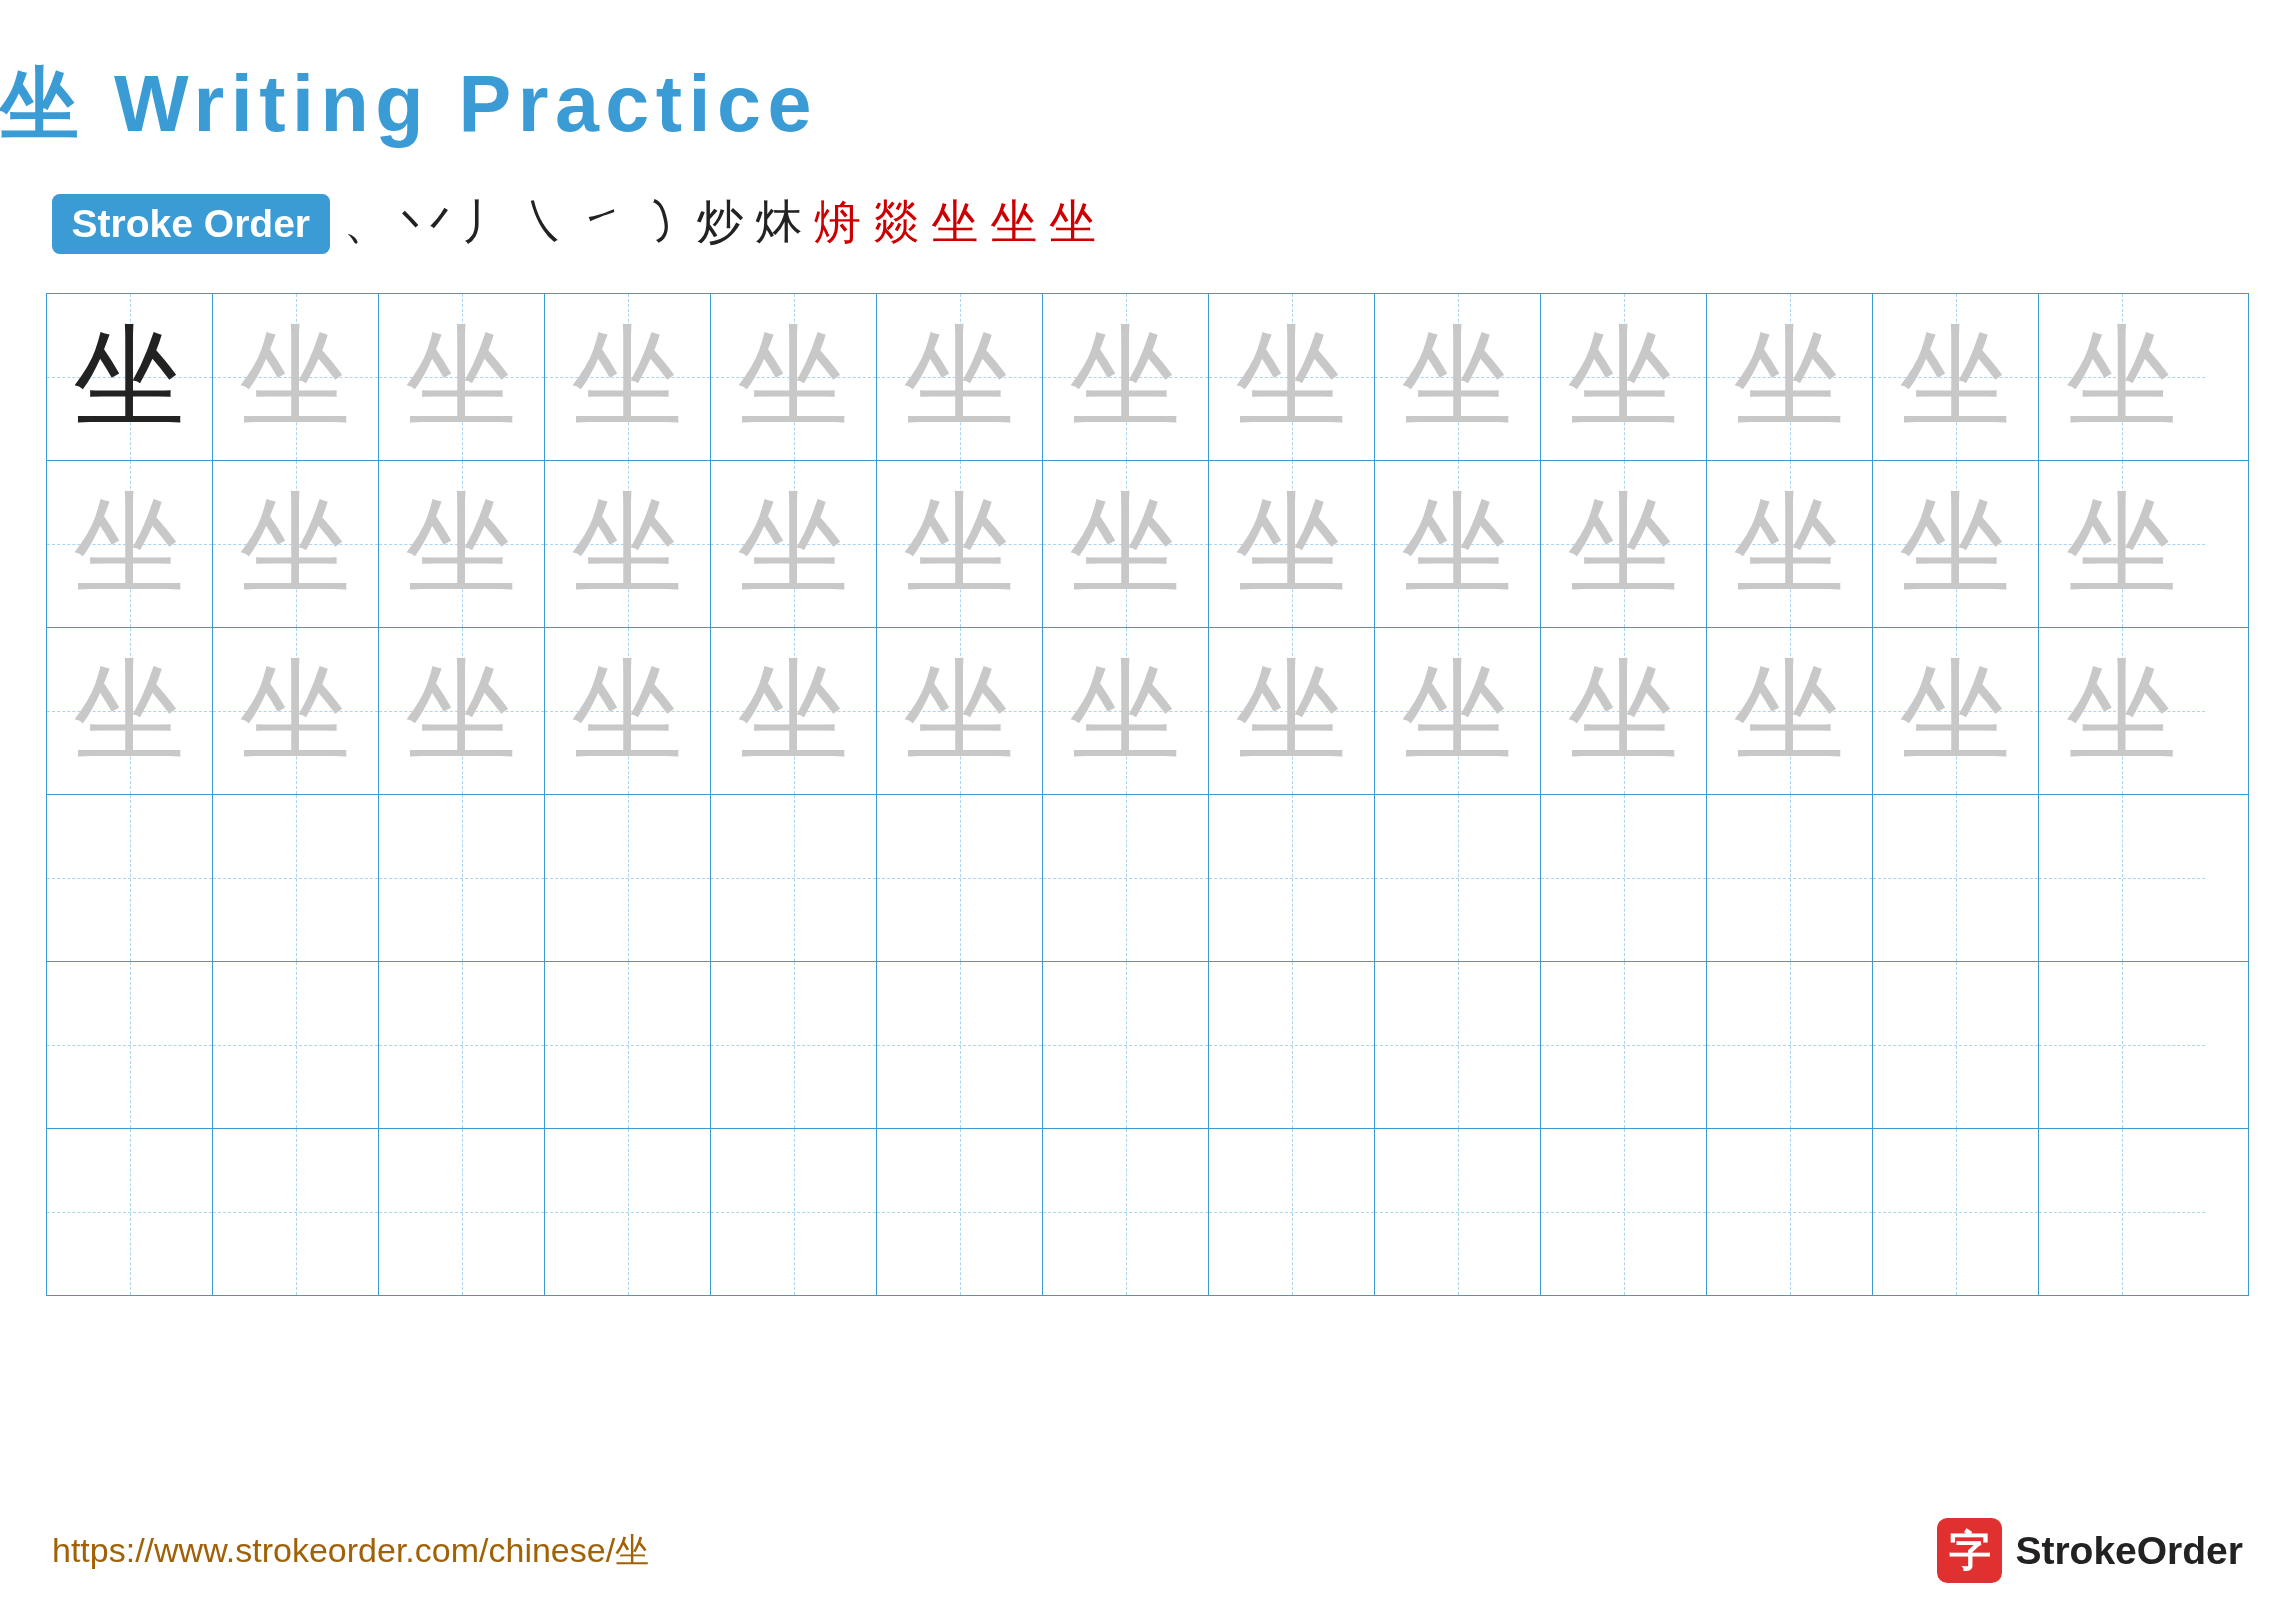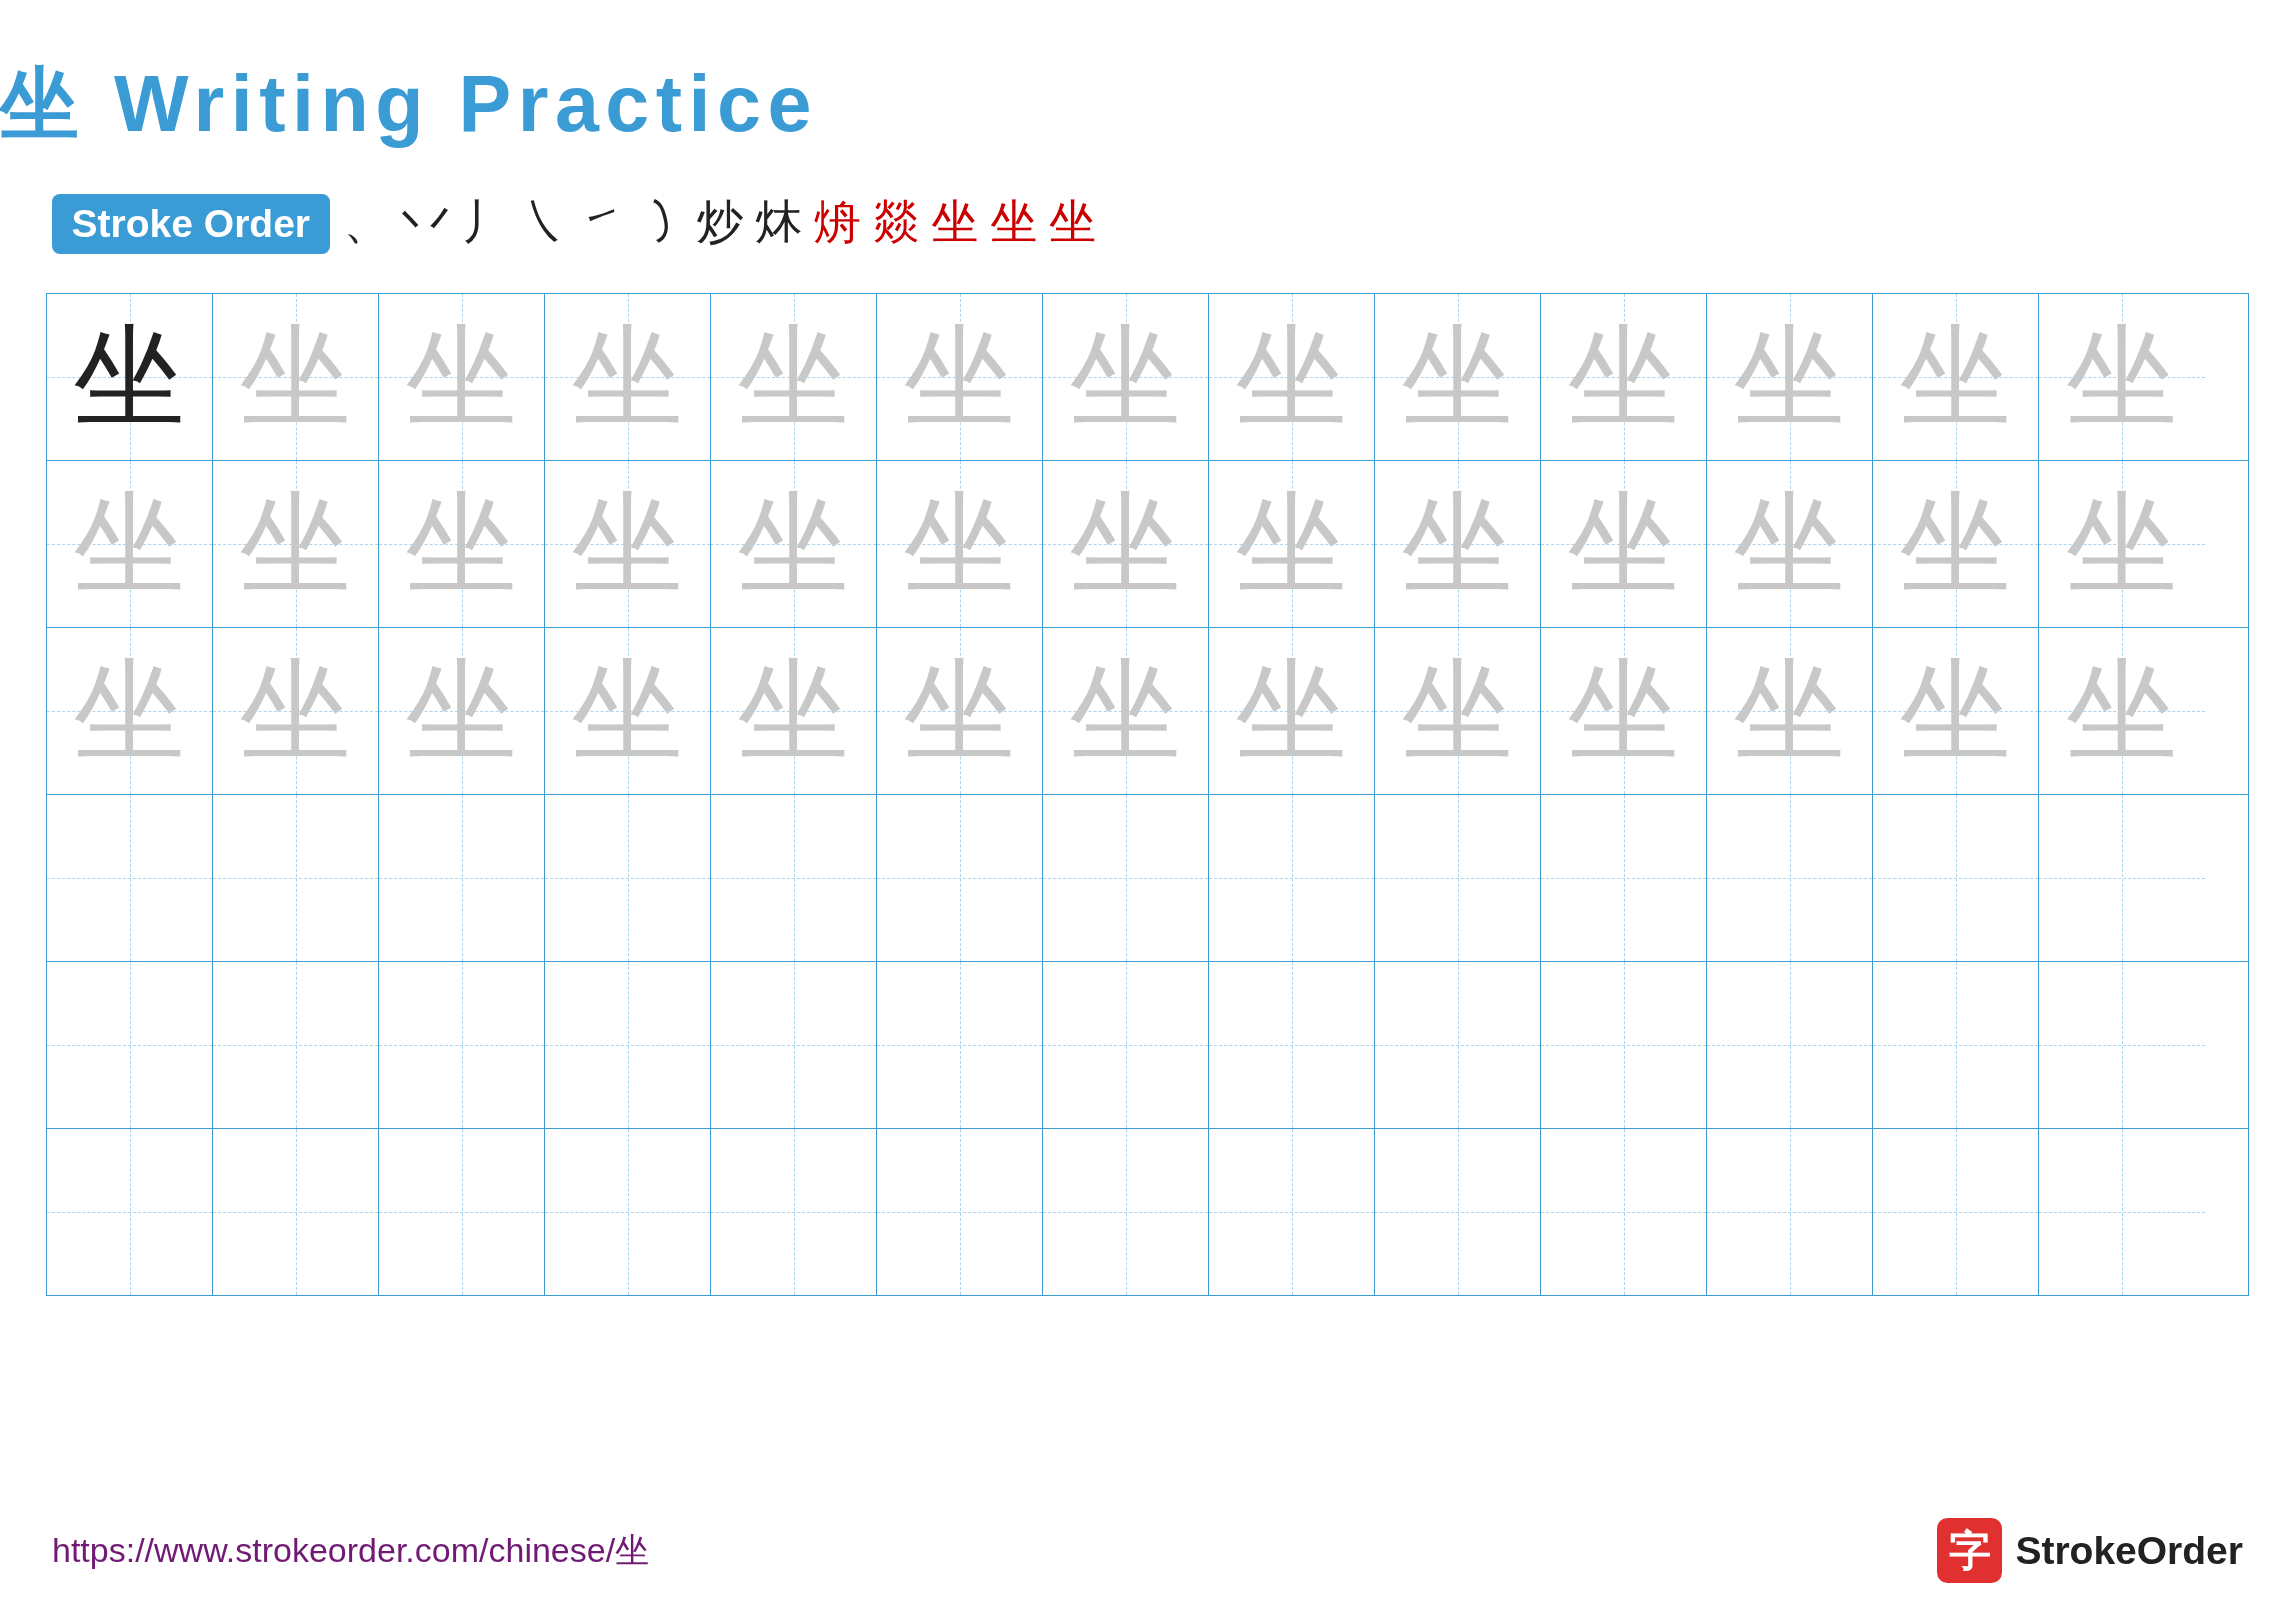--- a/index.html
+++ b/index.html
@@ -127,21 +127,21 @@
       bottom: 39px;
       left: 52px;
       right: 52px;
       display: flex;
       align-items: center;
       justify-content: space-between;
     }
 
     .footer-url {
       font-size: 34px;
-      color: #701a75;
+      color: #a16207;
       text-decoration: none;
     }
 
     .footer-logo {
       display: flex;
       align-items: center;
       gap: 13px;
       font-size: 39px;
       font-weight: bold;
       color: #222;

